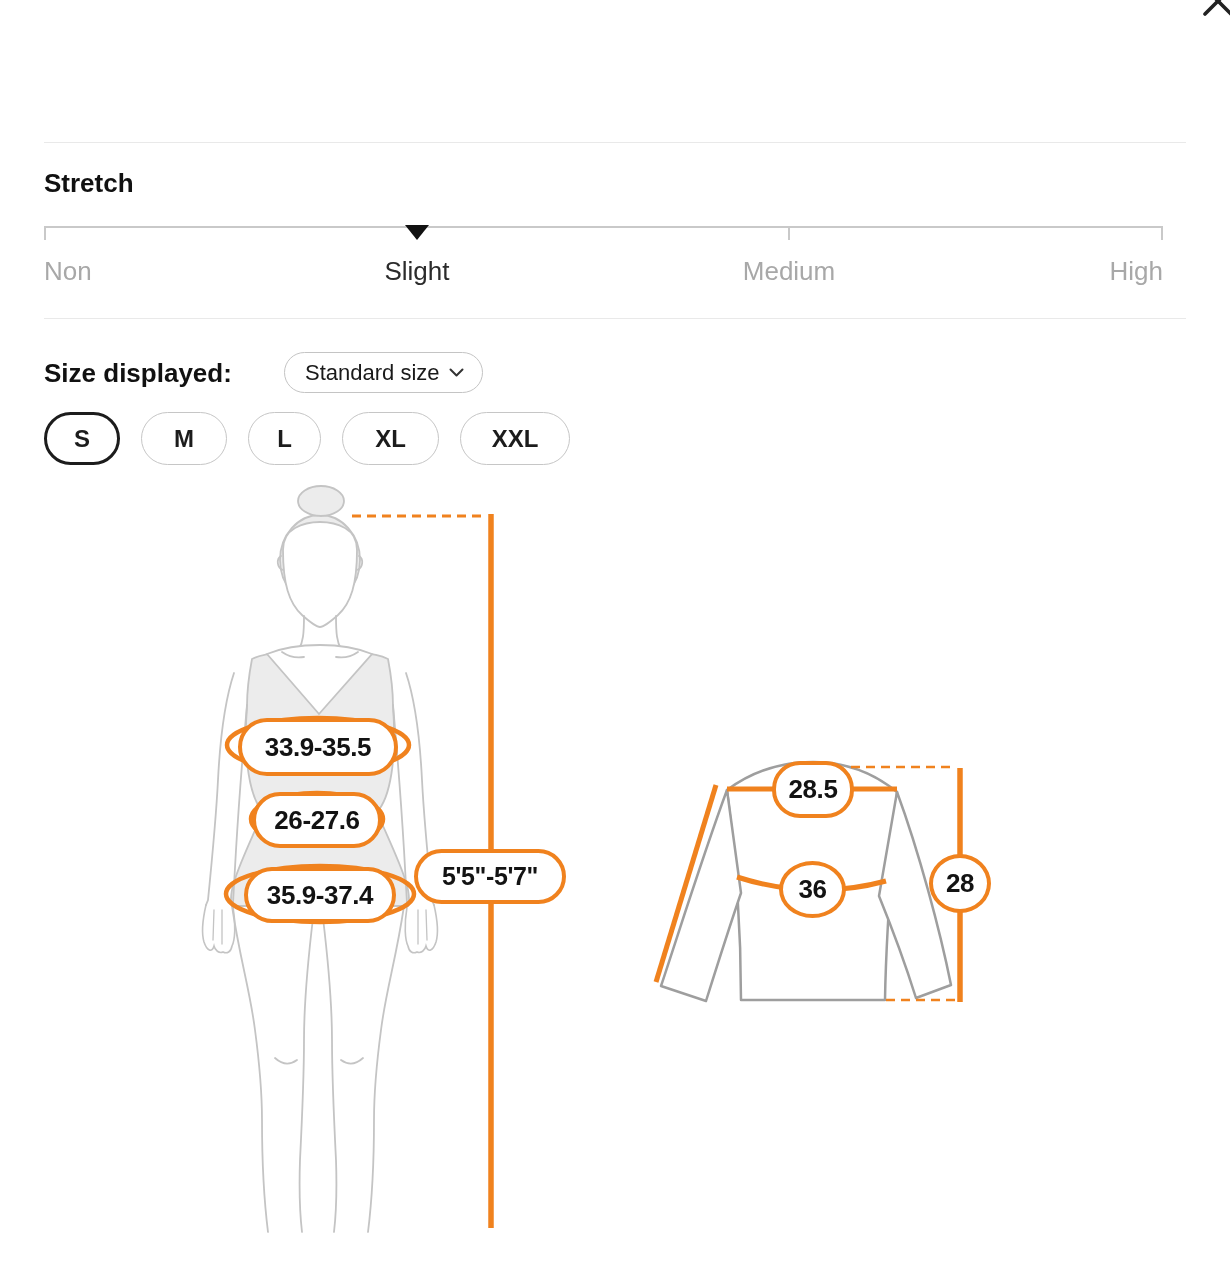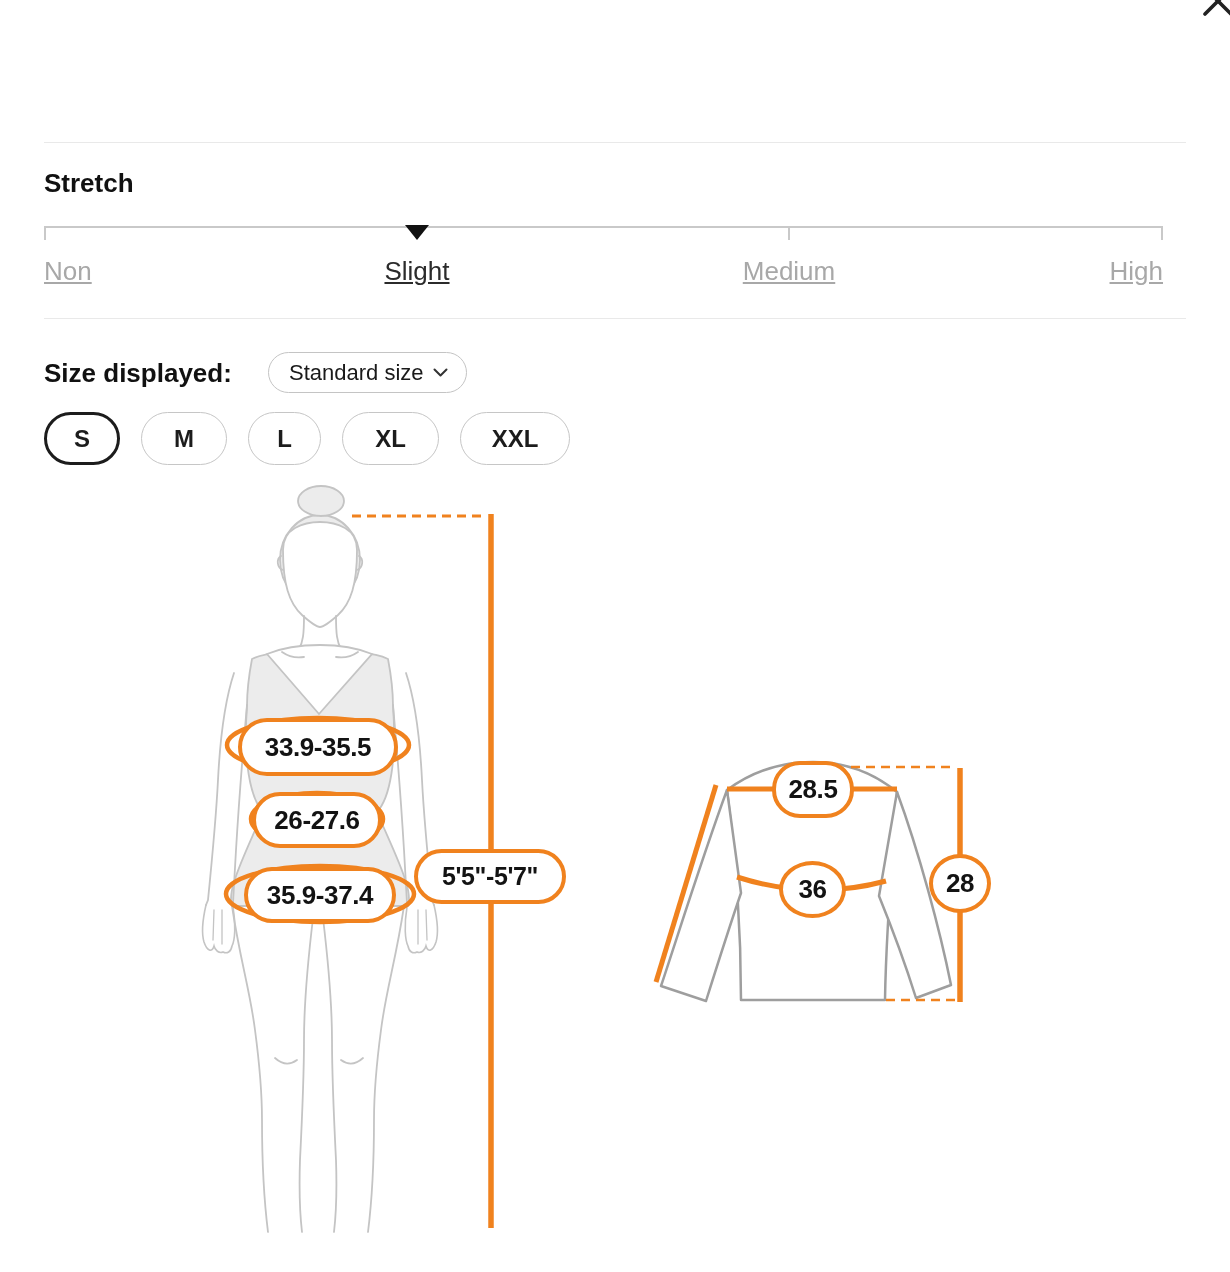--- a/index.html
+++ b/index.html
@@ -18,29 +18,29 @@
   .divider.d2{top:318px;}
   
   .stretch-label{position:absolute;left:44px;top:168px;font-size:26px;font-weight:700;color:#111;}
   .scale-line{position:absolute;left:44px;top:226px;width:1119px;height:2px;background:#c9c9c9;}
   .scale-tick{position:absolute;top:226px;width:2px;height:14px;background:#c9c9c9;}
   .tick-0{left:44px;}  .tick-2{left:788px;}  .tick-3{left:1161px;}
   .scale-indicator{
     position:absolute;left:405px;top:225px;width:0;height:0;
     border-left:12px solid transparent;border-right:12px solid transparent;border-top:15px solid #111;
   }
-  .scale-labels span{position:absolute;top:256px;font-size:26px;color:#a8a8a8;white-space:nowrap;text-decoration:underline;}
+  .scale-labels span{position:absolute;top:256px;font-size:26px;color:#a8a8a8;white-space:nowrap;}
   .opt-non{left:44px;}
   .opt-slight{left:417px;transform:translateX(-50%);color:#2b2b2b !important;}
   .opt-medium{left:789px;transform:translateX(-50%);}
   .opt-high{right:67px;text-align:center;}
   
   .size-displayed-label{position:absolute;left:44px;top:358px;font-size:26px;font-weight:700;color:#111;}
   .dropdown-pill{
-    position:absolute;left:268px;top:352px;height:41px;box-sizing:border-box;
+    position:absolute;left:284px;top:352px;height:41px;box-sizing:border-box;
     border:1.5px solid #c4c4c4;border-radius:22px;background:#fff;
     display:inline-flex;align-items:center;gap:9px;padding:0 18px 0 20px;
     font-size:22px;color:#1a1a1a;cursor:pointer;
   }
   .size-pill-row{position:absolute;left:44px;top:412px;display:flex;gap:21px;}
   .size-pill{
     height:53px;box-sizing:border-box;border:1.5px solid #c6c6c6;border-radius:27px;background:#fff;
     display:flex;align-items:center;justify-content:center;
     font-size:24px;font-weight:700;color:#1c1c1c;cursor:pointer;
   }

